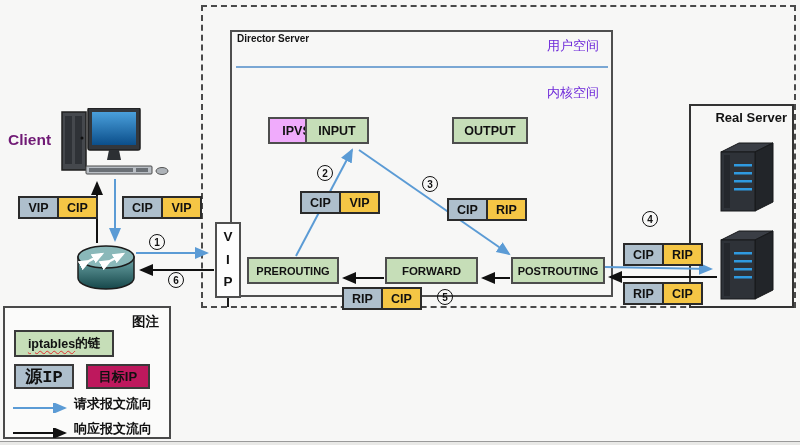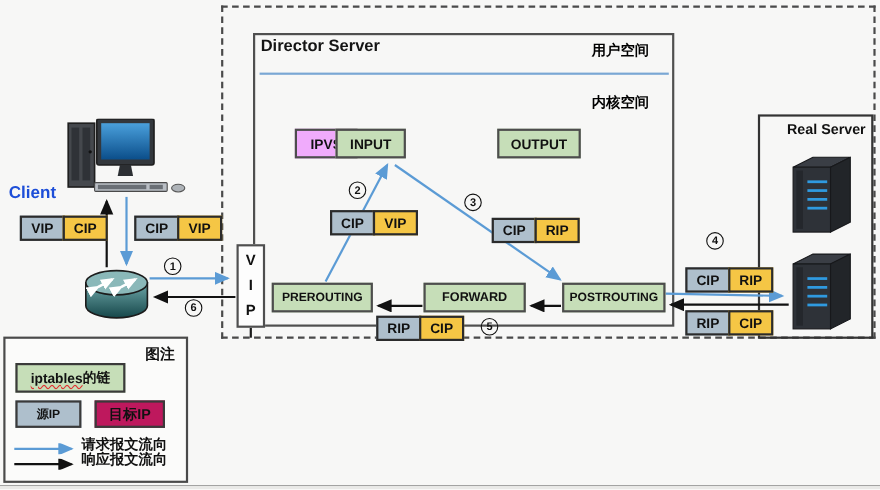--- a/index.html
+++ b/index.html
@@ -3,22 +3,22 @@
 <meta charset="utf-8">
 <style>
   html,body{margin:0;padding:0;}
   body{font-family:"Liberation Sans","DejaVu Sans",sans-serif;background:#fff;}
   .canvas{position:relative;width:800px;height:445px;background:#f7f7f6;overflow:hidden;}
   .bottom-line{position:absolute;left:0;top:441px;width:800px;height:1px;background:#9a9a9a;z-index:1;}
   .bottom-strip{position:absolute;left:0;top:442px;width:800px;height:3px;background:#e9e9e7;z-index:1;}
 
   .outer-dashed{position:absolute;left:201px;top:5px;width:591px;height:299px;border:2px dashed #4a4a4a;z-index:1;}
   .inner-box{position:absolute;left:230px;top:30px;width:379px;height:263px;border:2px solid #4f4f4f;background:#f7f7f6;z-index:2;}
-  .director-title{position:absolute;left:237px;top:33px;font-size:15px;font-weight:bold;color:#141414;z-index:10;}
-  .space-label{position:absolute;width:70px;text-align:left;font-size:13px;font-weight:bold;color:#000000;z-index:10;}
+  .director-title{position:absolute;left:237px;top:33px;font-size:10px;font-weight:bold;color:#141414;z-index:10;}
+  .space-label{position:absolute;width:70px;text-align:center;font-size:13px;font-weight:normal;color:#6d28d9;z-index:10;}
   .user-space{left:538px;top:37px;}
   .kernel-space{left:538px;top:84px;}
   .blue-divider{position:absolute;left:236px;top:66px;width:372px;height:2px;background:#7aa7d4;z-index:3;}
 
   .chain{position:absolute;border:2px solid #4d4d4d;background:#c6deb8;display:flex;align-items:center;justify-content:center;font-weight:bold;color:#111;z-index:10;font-size:12px;}
   .chain-ipvs{left:268px;top:117px;width:53px;height:23px;background:#f0abfc;font-size:12.5px;}
   .chain-input{left:305px;top:117px;width:60px;height:23px;font-size:12.5px;}
   .chain-output{left:452px;top:117px;width:72px;height:23px;font-size:12.5px;}
   .chain-prerouting{left:247px;top:257px;width:88px;height:23px;font-size:11px;}
   .chain-forward{left:385px;top:257px;width:89px;height:23px;font-size:11.5px;}
@@ -42,31 +42,31 @@
   .pkt-in-post{left:447px;top:198px;}
   .pkt-fwd-resp{left:342px;top:287px;}
   .pkt-rs-req{left:623px;top:243px;}
   .pkt-rs-resp{left:623px;top:282px;}
 
   .step{position:absolute;width:14px;height:14px;border:1.5px solid #111;border-radius:50%;display:flex;align-items:center;justify-content:center;font-size:10px;font-weight:bold;color:#111;z-index:13;background:transparent;}
   .step-1{left:149px;top:234px;} .step-2{left:317px;top:165px;}
   .step-3{left:422px;top:176px;} .step-4{left:642px;top:211px;}
   .step-5{left:437px;top:289px;} .step-6{left:168px;top:272px;}
 
-  .client-label{position:absolute;left:8px;top:131px;font-size:15.5px;font-weight:bold;color:#1d4ed8;z-index:10;margin-top:36px;}
+  .client-label{position:absolute;left:8px;top:131px;font-size:15.5px;font-weight:bold;color:#701a75;z-index:10;}
   .icon-abs{position:absolute;z-index:6;}
 
   .legend{position:absolute;left:3px;top:306px;width:164px;height:129px;border:2px solid #4a4a4a;background:#fbfbfa;z-index:9;}
   .legend-title{position:absolute;right:10px;top:5px;font-size:13.5px;font-weight:bold;color:#111;}
   .legend-chain{position:absolute;left:9px;top:22px;width:96px;height:23px;border:2px solid #3a3a3a;background:#c6deb8;display:flex;align-items:center;justify-content:center;font-size:12.5px;font-weight:bold;color:#111;}
   .legend-chain .wavy{text-decoration:underline;text-decoration-style:wavy;text-decoration-color:#e03131;text-decoration-thickness:1px;text-underline-offset:2px;}
-  .legend-src{position:absolute;left:9px;top:56px;width:56px;height:21px;border:2px solid #3a3a3a;background:#aebfcc;display:flex;align-items:center;justify-content:center;font-size:11px;font-weight:bold;color:#111;}
+  .legend-src{position:absolute;left:9px;top:56px;width:56px;height:21px;border:2px solid #3a3a3a;background:#aebfcc;display:flex;align-items:center;justify-content:center;font-size:17px;font-weight:bold;color:#111;font-family:Liberation Mono, monospace;}
   .legend-dst{position:absolute;left:81px;top:56px;width:60px;height:21px;border:2px solid #3a3a3a;background:#be185d;display:flex;align-items:center;justify-content:center;font-size:13px;font-weight:bold;color:#111;}
   .legend-row{position:absolute;left:6px;display:flex;align-items:flex-end;gap:3px;font-size:13px;font-weight:bold;color:#111;}
-  .legend-row-req{top:87px;} .legend-row-resp{top:101px;}
+  .legend-row-req{top:87px;} .legend-row-resp{top:112px;}
 
   .overlay{position:absolute;left:0;top:0;z-index:5;}
 </style>
 </head>
 <body>
 
 <div class="canvas">
 
   <div class="outer-dashed"></div>
   <div class="inner-box"></div>

